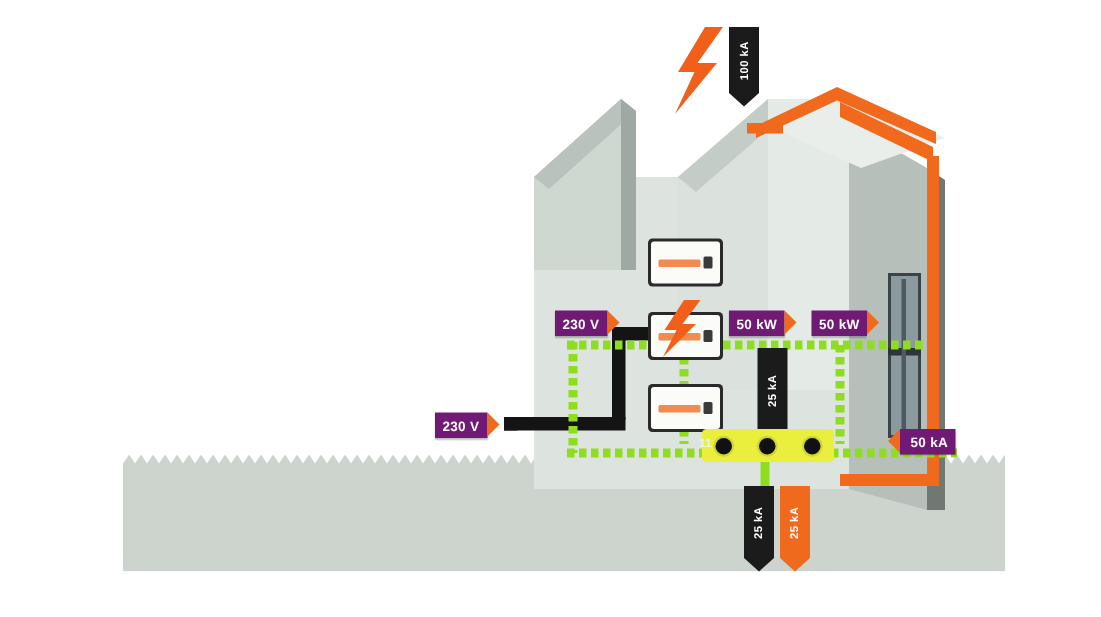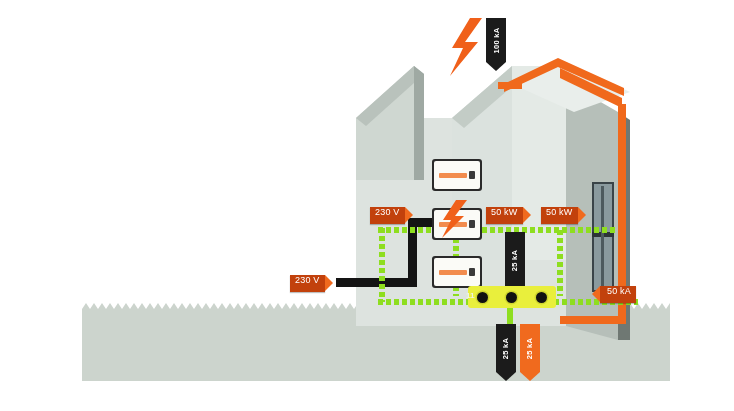--- a/index.html
+++ b/index.html
@@ -6,22 +6,22 @@
   body{width:734px;height:411px;overflow:hidden;font-family:"Liberation Sans",sans-serif;}
   #stage{position:relative;width:734px;height:411px;background:#ffffff;}
 
   
   .ground{position:absolute;background:#ccd4cd;}
 
   
   .poly{position:absolute;}
 
   
-  .tag{position:absolute;height:17px;display:flex;
-       background:#c2410c;color:#ffffff;font-size:9px;font-weight:normal;
+  .tag{position:absolute;height:17px;display:flex;align-items:center;
+       background:#701a75;color:#ffffff;font-size:9px;font-weight:bold;
        letter-spacing:.2px;padding:0 5px;white-space:nowrap;
        box-shadow:0 1px 1px rgba(0,0,0,.25);}
   .tag.right::after{content:"";position:absolute;right:-8px;top:0;
        border-top:8.5px solid transparent;border-bottom:8.5px solid transparent;
        border-left:8px solid #f06a1e;}
   .tag.left{padding-left:7px;margin-left:32px;}
   .tag.left::before{content:"";position:absolute;left:-8px;top:0;
        border-top:8.5px solid transparent;border-bottom:8.5px solid transparent;
        border-right:8px solid #f06a1e;}
 

